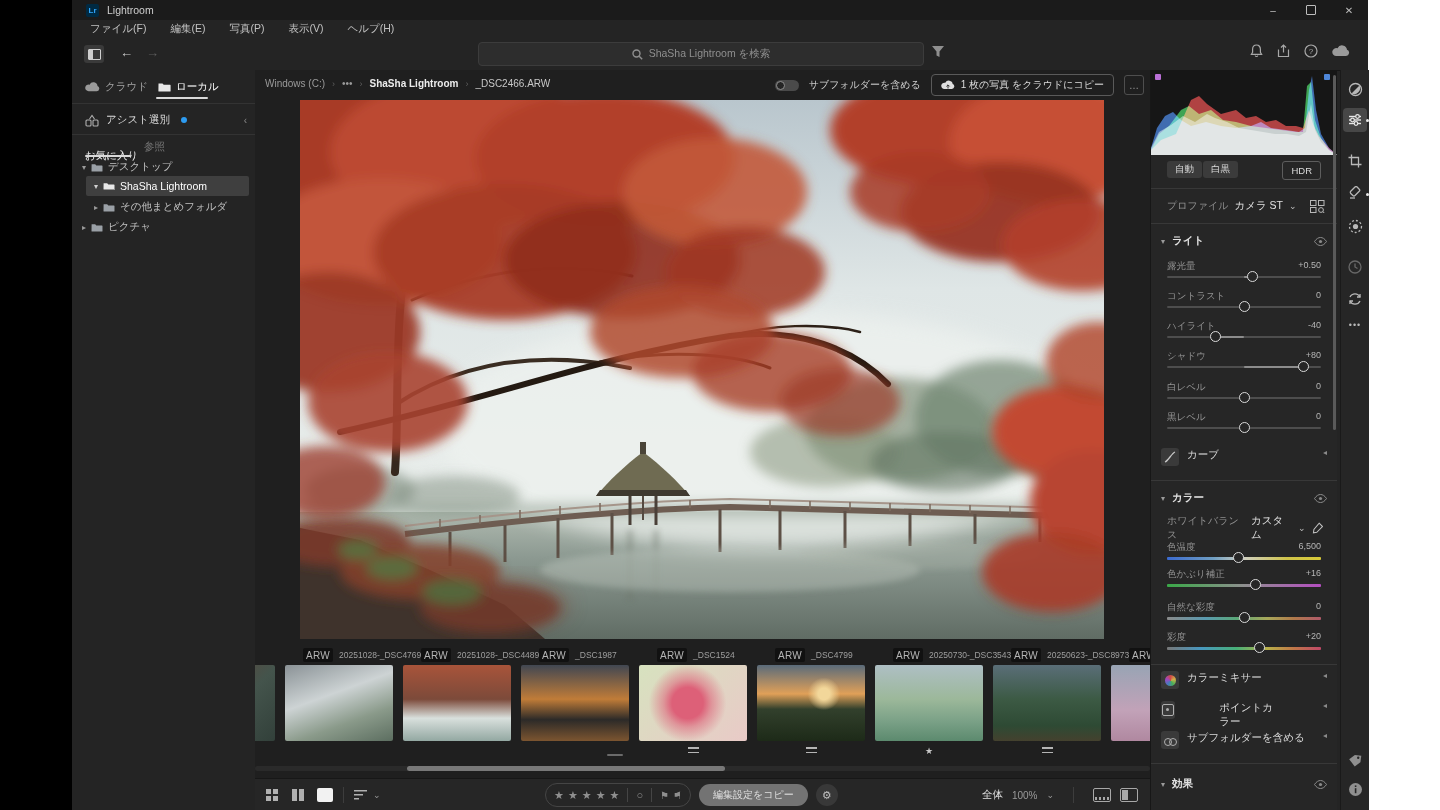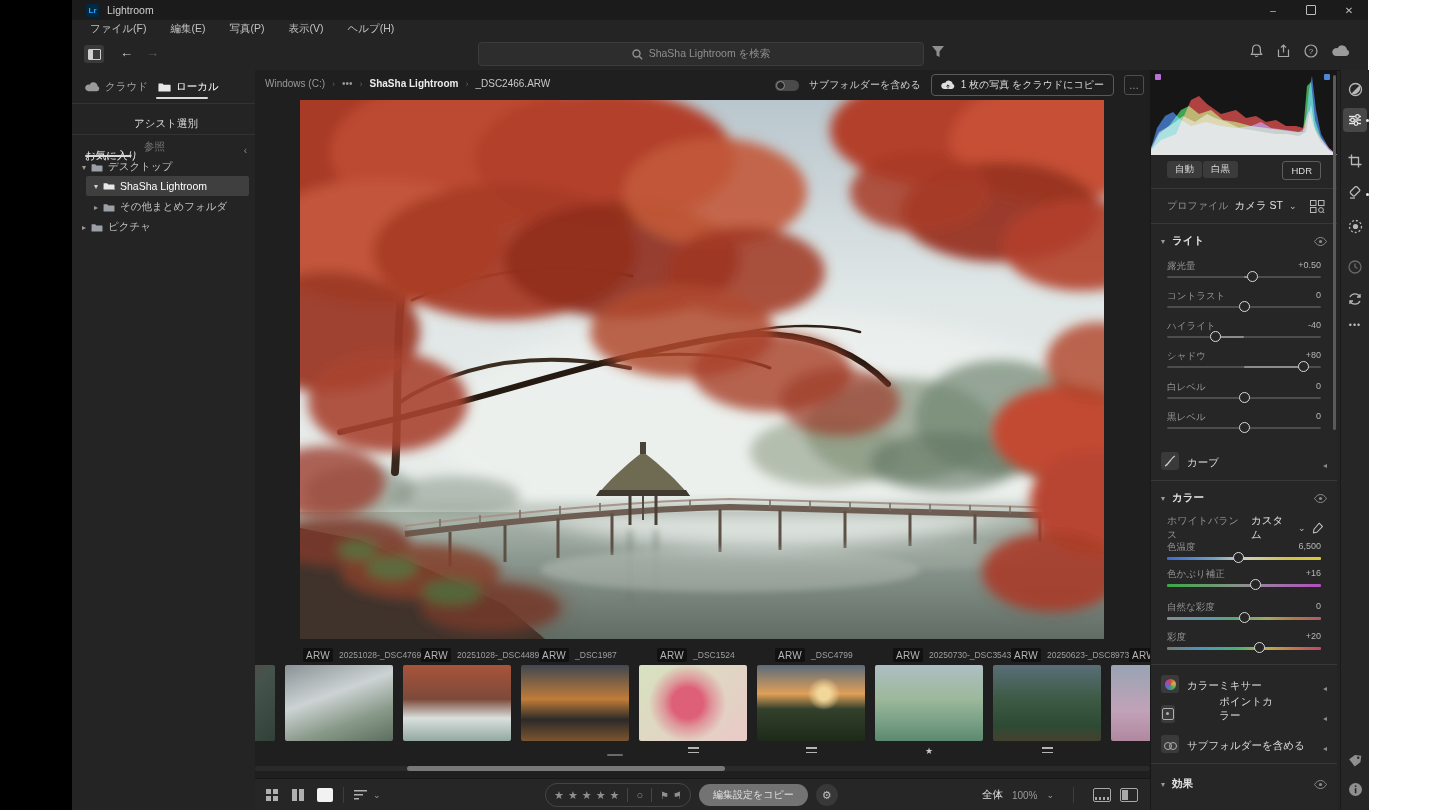--- a/index.html
+++ b/index.html
@@ -112,21 +112,21 @@
   .sl{position:absolute;left:16px;right:16px;height:26px;}
   .sl-l{position:absolute;left:0;top:0;font-size:9.5px;color:#949494;}
   .sl-v{position:absolute;right:0;top:0;font-size:9px;color:#b5b5b5;}
   .sl-t{position:absolute;left:0;right:0;top:16px;height:2px;background:#4d4d4d;border-radius:1px;}
   .sl-f{position:absolute;top:16px;height:2px;background:#8c8c8c;border-radius:1px;}
   .sl-th{position:absolute;top:11px;width:11px;height:11px;border-radius:50%;background:#262626;border:1.5px solid #dadada;box-sizing:border-box;margin-left:-5px;}
   .sl-t.g-temp{height:3px;background:linear-gradient(90deg,#3a6ad0,#6f9ec2 30%,#cfcfc0 50%,#cfc34a 78%,#d8ca38);}
   .sl-t.g-tint{height:3px;background:linear-gradient(90deg,#3aa848,#8f8f8f 50%,#b44ec0);}
   .sl-t.g-vib{height:3px;background:linear-gradient(90deg,#8a8a8a,#5a9ab0 25%,#5aa878 45%,#a8a85a 65%,#b07a4a 82%,#b05a6a);}
   .sl-t.g-sat{height:3px;background:linear-gradient(90deg,#787878,#4898c0 22%,#48b078 45%,#b8b048 65%,#c07848 82%,#c04868);}
-  .tool-row{position:absolute;left:10px;right:10px;height:22px;display:flex;align-items:flex-end;gap:8px;}
+  .tool-row{position:absolute;left:10px;right:10px;height:22px;display:flex;align-items:flex-start;gap:8px;}
   .tool-ic{width:18px;height:18px;background:#3a3a3a;border-radius:3px;display:flex;align-items:center;justify-content:center;}
   .tool-lbl{font-size:10.5px;color:#dcdcdc;}
   .tool-arrow{margin-left:auto;color:#8a8a8a;font-size:8px;}
   .wheel{width:11px;height:11px;border-radius:50%;background:conic-gradient(#d04848,#d0b048,#48b058,#4878c0,#a048c0,#d04848);}
   .pc-ic{width:10px;height:10px;border:1px solid #b0b0b0;border-radius:2px;position:relative;}
   .pc-ic::before{content:"";position:absolute;left:3px;top:3px;width:3px;height:3px;background:#b0b0b0;border-radius:50%;}
   .cg-ic{width:13px;height:9px;position:relative;}
   .cg-ic::before{content:"";position:absolute;left:0;top:2px;width:6px;height:6px;border:1px solid #b0b0b0;border-radius:50%;}
   .cg-ic::after{content:"";position:absolute;right:0;top:2px;width:6px;height:6px;border:1px solid #b0b0b0;border-radius:50%;}
   #panel-scroll{left:1261px;top:75px;width:3px;height:355px;background:#5a5a5a;border-radius:2px;}
@@ -213,21 +213,21 @@
       </div>
       <div class="abs sb-tab active" style="left:86px;top:10px;">
         <svg width="13" height="10" viewBox="0 0 13 10">
             <path d="M0.5,1.5 h4 l1.2,1.3 h6.3 a0.6,0.6 0 0 1 0.6,0.6 v5.5 a0.6,0.6 0 0 1 -0.6,0.6 h-11 a0.6,0.6 0 0 1 -0.6,-0.6 Z" fill="#e8e8e8"></path>
           </svg>
         <span>ローカル</span>
       </div>
       <div class="underline" style="left:84px;top:27px;width:52px;"></div>
       <div class="divider-h" style="top:33px;"></div>
 
-      <div class="abs" style="left:13px;top:40px;right:8px;height:20px;display:flex;align-items:center;gap:7px;flex-direction:column;">
+      <div class="abs" style="left:13px;top:40px;right:8px;height:20px;display:flex;align-items:center;gap:7px;">
         <svg width="14" height="13" viewBox="0 0 14 13">
             <rect x="1" y="6" width="5" height="6" rx="1" fill="none" stroke="#b0b0b0" stroke-width="1.1"></rect>
             <rect x="8" y="6" width="5" height="6" rx="1" fill="none" stroke="#b0b0b0" stroke-width="1.1"></rect>
             <path d="M4.5,5 L7,1.5 L9.5,5" fill="none" stroke="#b0b0b0" stroke-width="1.1"></path>
           </svg>
         <span style="font-size:10.5px;color:#dcdcdc;">アシスト選別</span>
         <span style="width:6px;height:6px;border-radius:50%;background:#2d9bf0;margin-left:4px;"></span>
         <span style="margin-left:auto;color:#8a8a8a;font-size:10px;">‹</span>
       </div>
       <div class="divider-h" style="top:64px;"></div>

